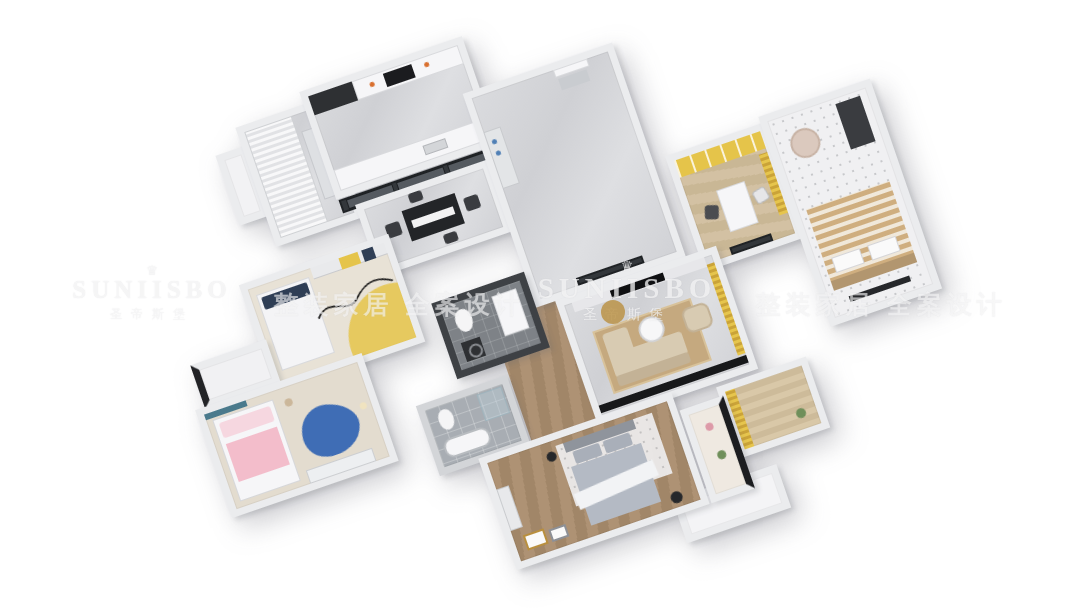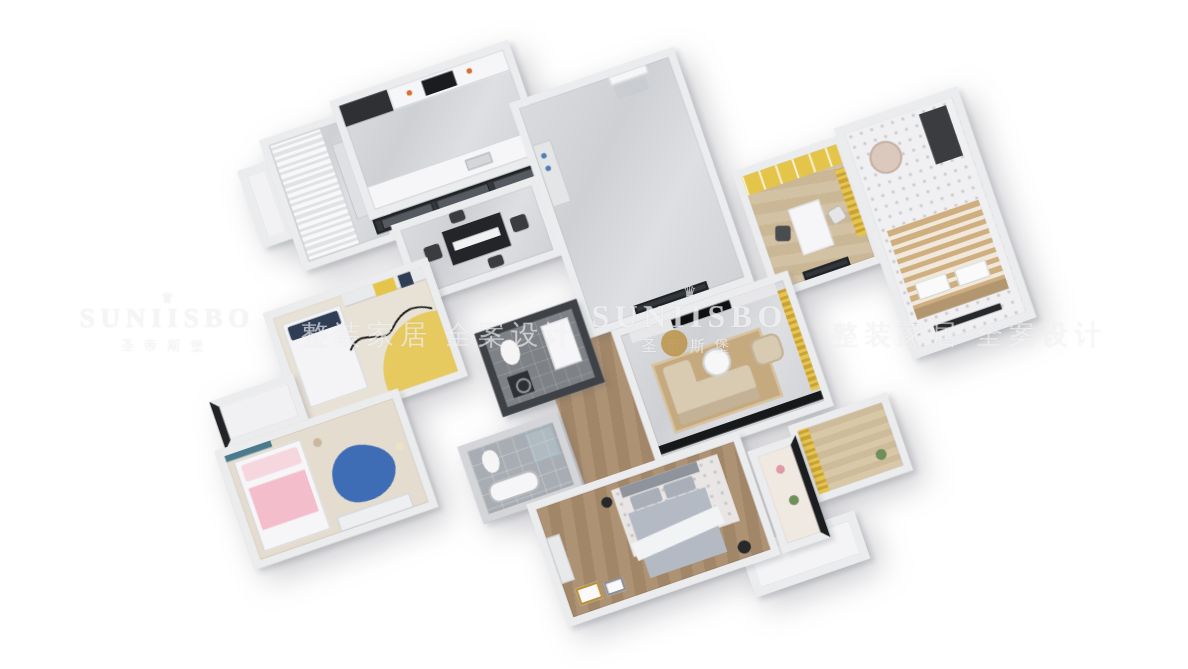--- a/index.html
+++ b/index.html
@@ -30,21 +30,21 @@
   .dark-box{background:#2e3033;}
   .dot{border-radius:50%;position:absolute;}
   
   .wm{position:absolute;color:var(--wm,rgba(255,255,255,.65));text-align:center;z-index:50;
       font-family:"Liberation Serif",serif;text-shadow:0 0 1px rgba(170,170,175,.35);pointer-events:none;}
   .wm .crown{display:block;font-size:13px;line-height:13px;}
   .wm .latin{display:block;font-weight:bold;letter-spacing:5px;line-height:1.05;}
   .wm .sub{display:block;position:relative;font-size:12px;letter-spacing:9px;margin-top:3px;}
   .wm .seal{position:absolute;left:calc(50% - 26px);top:-6px;width:24px;height:24px;border-radius:50%;
             background:var(--gold,#b98f3e);opacity:.8;}
-  .wm.tagline{font-size:25px;letter-spacing:5px;white-space:nowrap;font-weight:normal;opacity:.85;}
+  .wm.tagline{font-size:25px;letter-spacing:5px;white-space:nowrap;font-weight:bold;opacity:.85;}
 </style>
 </head>
 <body>
 
 <div class="stage">
 
   <div class="plan">
 
     <div class="f floor-wood nofx" style="left:356px;top:286px;width:100px;height:126px;"></div>
     <div class="room" style="left:470px;top:512px;width:110px;height:46px;background:#f4f4f6;"></div>

